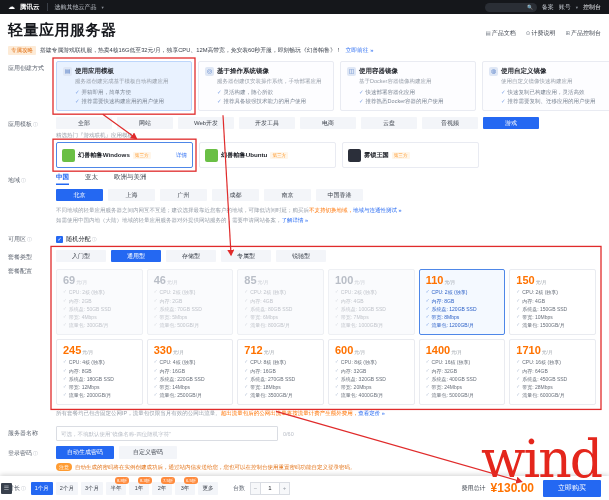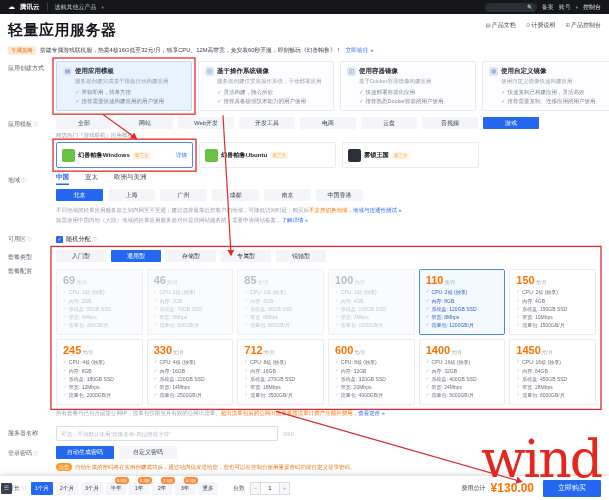--- a/index.html
+++ b/index.html
@@ -10,21 +10,21 @@
   .topbar{height:14px;background:#15171b;display:flex;align-items:center;padding:0 8px;gap:5px;color:#c3c8cf;font-size:6px}
   .tb-logo{color:#fff;font-size:7px}
   .tb-brand{color:#fff;font-weight:bold;font-size:6.5px}
   .tb-sep{width:1px;height:8px;background:#3a3f47;margin:0 2px}
   .tb-item{color:#c3c8cf}
   .caret{font-size:4.5px;color:#8a9098}
   .tb-search{margin-left:auto;width:46px;height:9px;background:#2a2e35;border-radius:5px;display:flex;align-items:center;justify-content:flex-end;padding:0 3px}
   .tb-search .mag{font-size:5px;color:#9aa0a8}
   .tb-console{color:#e8eaee}
   
-  .hdr{display:flex;align-items:flex-start;padding:7px 8px 0}
+  .hdr{display:flex;align-items:flex-end;padding:7px 8px 0}
   .hdr h1{margin:0;font-size:15px;font-weight:bold;color:#16181d;letter-spacing:.5px}
   .hdr-links{margin-left:auto;display:flex;gap:10px;font-size:6px;color:#3d434d;padding-bottom:2px}
   .hdr-links .lk-ic{color:#7b828c;margin-right:1px;font-size:5.5px}
   .promo{display:flex;align-items:center;gap:4px;padding:6px 8px 0;font-size:5.8px;color:#3d434d}
   .promo-badge{background:#fdebd7;color:#e37318;padding:1px 3px;border-radius:1px;font-size:5.5px;flex:none}
   .lk{color:#2468f2}
   
   .form{padding:0 8px}
   .row{display:flex;margin-top:6px}
   .lbl{width:48px;flex:none;font-size:6px;color:#5f6672;padding-top:3px}
@@ -554,21 +554,21 @@
                 <span class="ck">✓</span>
                 <span>带宽: 24Mbps</span>
               </div>
               <div class="spec">
                 <span class="ck">✓</span>
                 <span>流量包: 5000GB/月</span>
               </div>
             </div>
   </div>
           <div class="bcard normal">
-    <div class="bhead"><span class="bprice">1450</span><span class="bunit">元/月</span></div>
+    <div class="bhead"><span class="bprice">1710</span><span class="bunit">元/月</span></div>
     <div>
               <div class="spec">
                 <span class="ck">✓</span>
                 <span>CPU: 16核 (独享)</span>
               </div>
               <div class="spec">
                 <span class="ck">✓</span>
                 <span>内存: 64GB</span>
               </div>
               <div class="spec">

